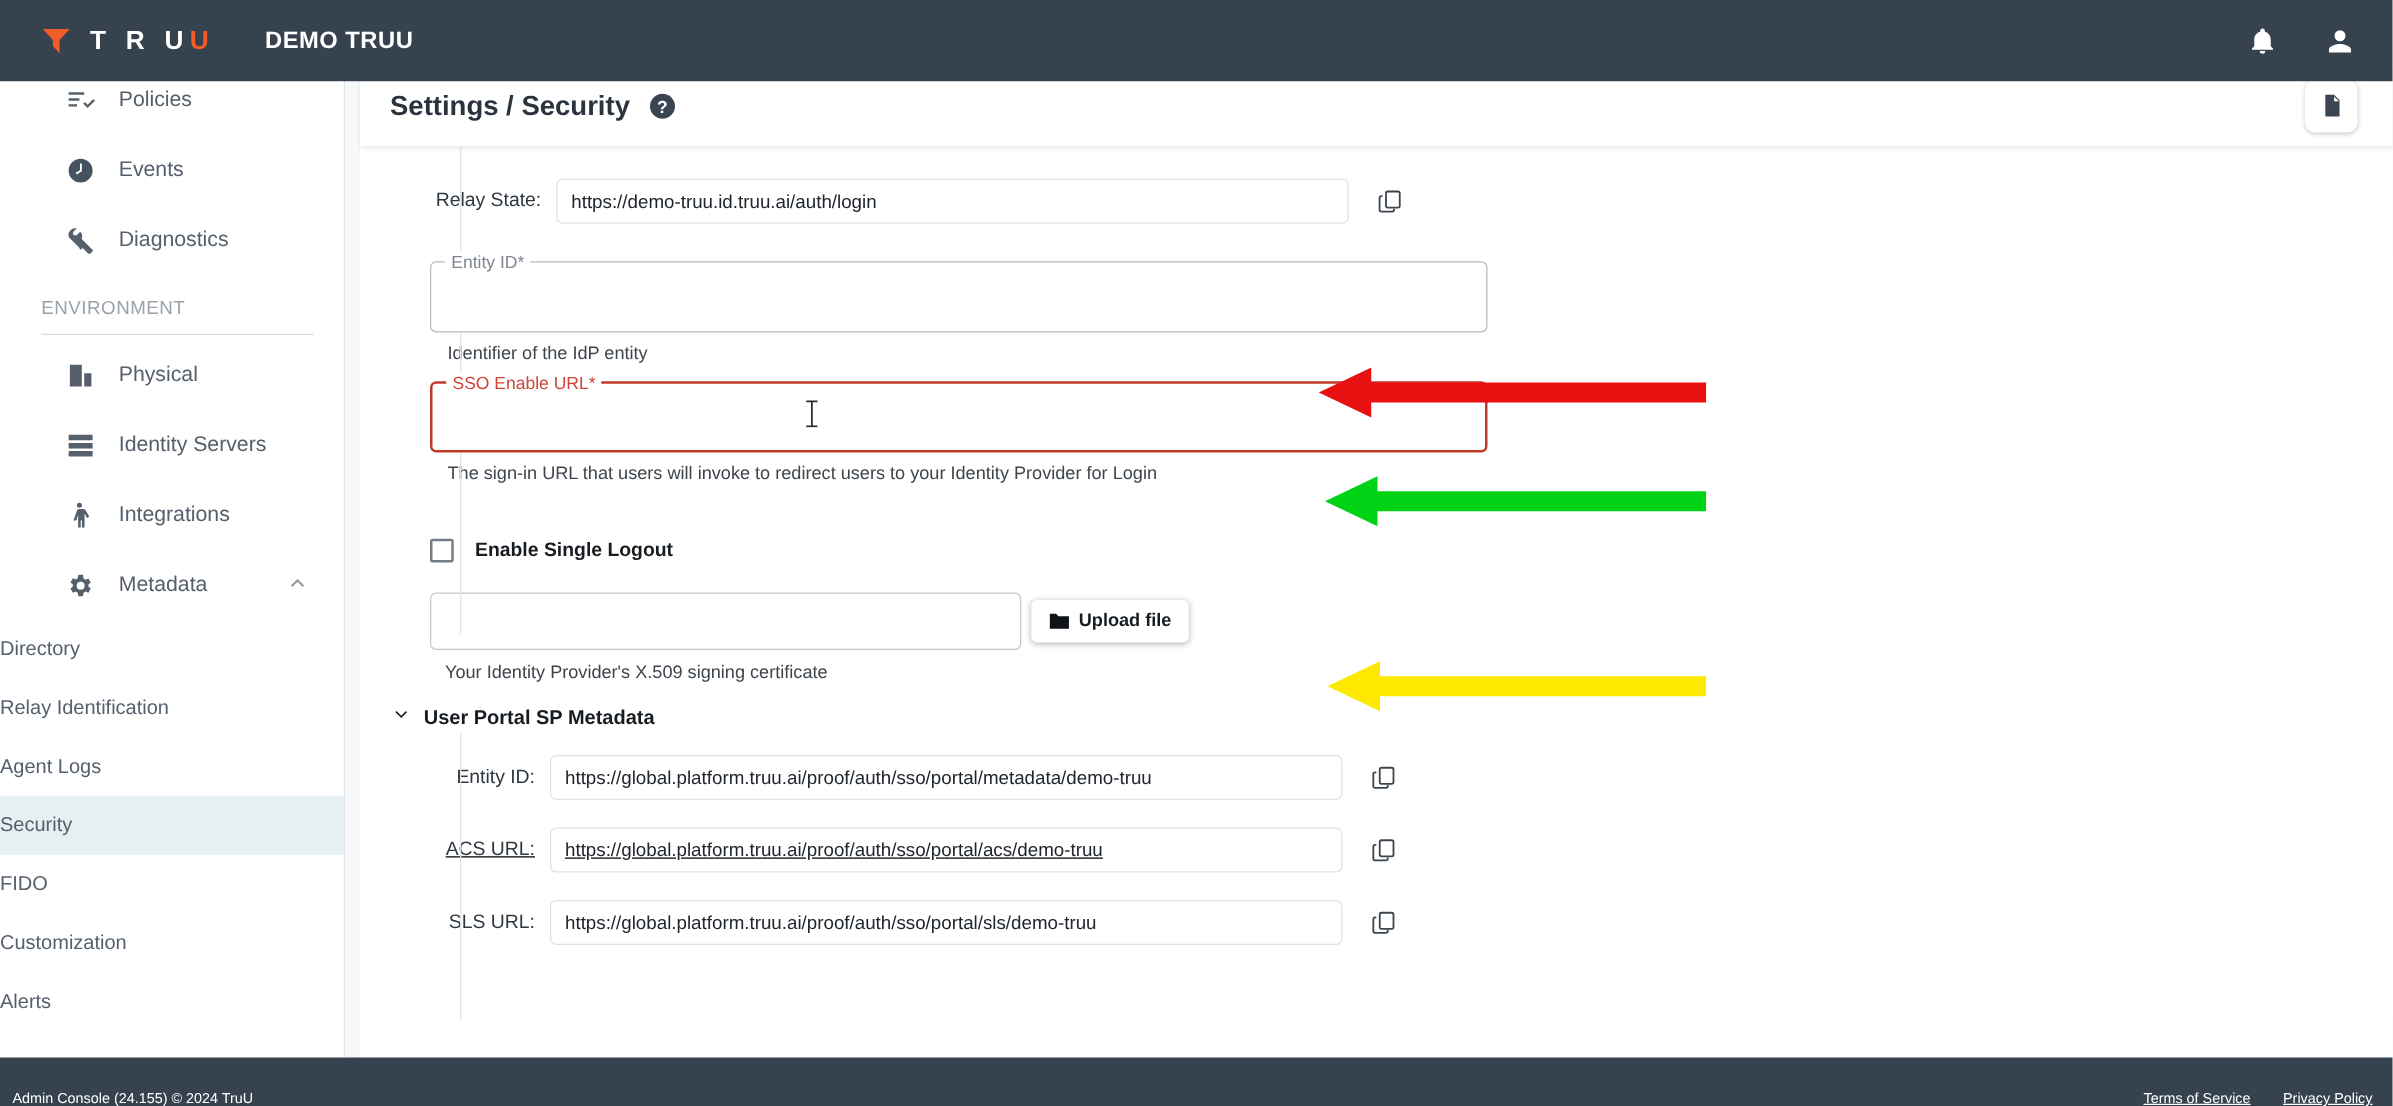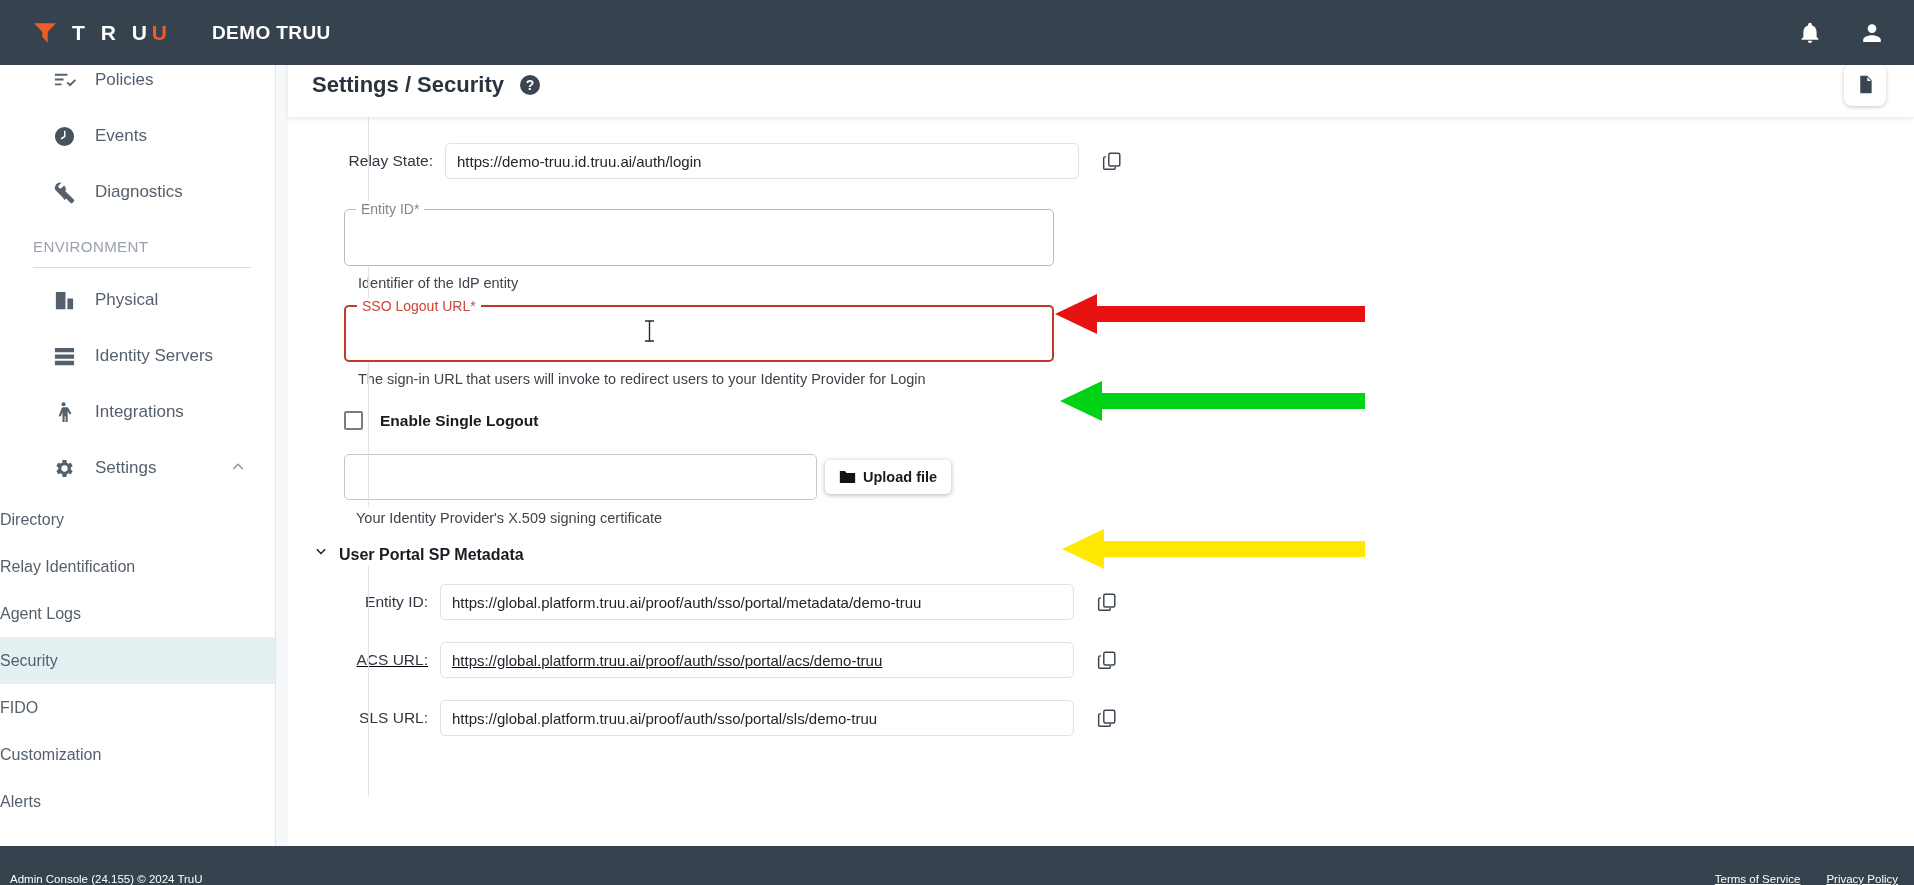--- a/index.html
+++ b/index.html
@@ -161,21 +161,21 @@
     font-size: 16px; font-weight: bold; color: #171c21;
     cursor: pointer;
     margin-left: -15px;
   }
   .sec-title .caret { width: 22px; height: 22px; margin-right: 4px; }
   .sec-title .caret svg { width: 16px; height: 16px; fill: #171c21; }
 
   
   .outlined {
     position: relative;
-    width: 710px; height: 57px;
+    width: 846px; height: 57px;
     border: 1px solid #b6bcc2; border-radius: 5px;
     background: #ffffff;
   }
   .outlined.error { border: 2px solid #c03a2b; }
   .outlined .legend {
     position: absolute; top: -9px; left: 11px;
     background: #ffffff; padding: 0 5px;
     font-size: 14px; color: #7e868f;
   }
   .outlined.error .legend { color: #cf4436; }
@@ -322,21 +322,21 @@
     </span>
     <span class="nav-label">Integrations</span>
   </div>
 
   <div class="nav-item">
     <span class="nav-ico">
       <svg viewBox="0 0 24 24">
           <path d="M19.4 13a7.6 7.6 0 0 0 0-2l2-1.6-2-3.4-2.4 1a7.5 7.5 0 0 0-1.7-1L14.9 3h-4l-.4 2.9c-.6.3-1.2.6-1.7 1l-2.4-1-2 3.4 2 1.6a7.6 7.6 0 0 0 0 2l-2 1.6 2 3.4 2.4-1c.5.4 1.1.8 1.7 1l.4 2.9h4l.4-2.9c.6-.3 1.2-.6 1.7-1l2.4 1 2-3.4zM12.9 15.3a3.3 3.3 0 1 1 0-6.6 3.3 3.3 0 0 1 0 6.6z" transform="translate(-0.9,0)"></path>
         </svg>
     </span>
-    <span class="nav-label">Settings</span>
+    <span class="nav-label">Metadata</span>
     <span class="nav-chevron">
       <svg viewBox="0 0 24 24">
           <path d="M12 8.3 19 15.3 17.6 16.7 12 11.1 6.4 16.7 5 15.3z"></path>
         </svg>
     </span>
   </div>
 
   <div class="sub-item">
     <span>Directory</span>
   </div>
@@ -401,32 +401,32 @@
         <div style="margin-left:16px;">
           <div class="outlined">
             <span class="legend">Entity ID*</span>
             <span class="value"></span>
           </div>
           <div class="helper">Identifier of the IdP entity</div>
         </div>
 
         <div style="margin-left:16px; margin-top:14px;">
           <div class="outlined error">
-            <span class="legend">SSO Logout URL*</span>
+            <span class="legend">SSO Enable URL*</span>
             <span class="value"></span>
             <span class="caret-cursor">
               <svg viewBox="0 0 11 22">
                   <path d="M1 1h9M1 21h9M5.5 1v20" stroke="#2a2a2a" stroke-width="1.4" fill="none"></path>
                 </svg>
             </span>
           </div>
           <div class="helper">The sign-in URL that users will invoke to redirect users to your Identity Provider for Login</div>
         </div>
 
-        <div class="chk-row" style="margin-top:24px;">
+        <div class="chk-row" style="margin-top:44px;">
           <div class="chk-box"></div>
           <div class="chk-label">Enable Single Logout</div>
         </div>
 
         <div class="upload-row" style="margin-top:24px;">
           <div class="cert-box"></div>
           <button class="upload-btn">
             <svg viewBox="0 0 20 16">
                 <path d="M1 1h6l2 2.2h10V15H1z"></path>
               </svg>

